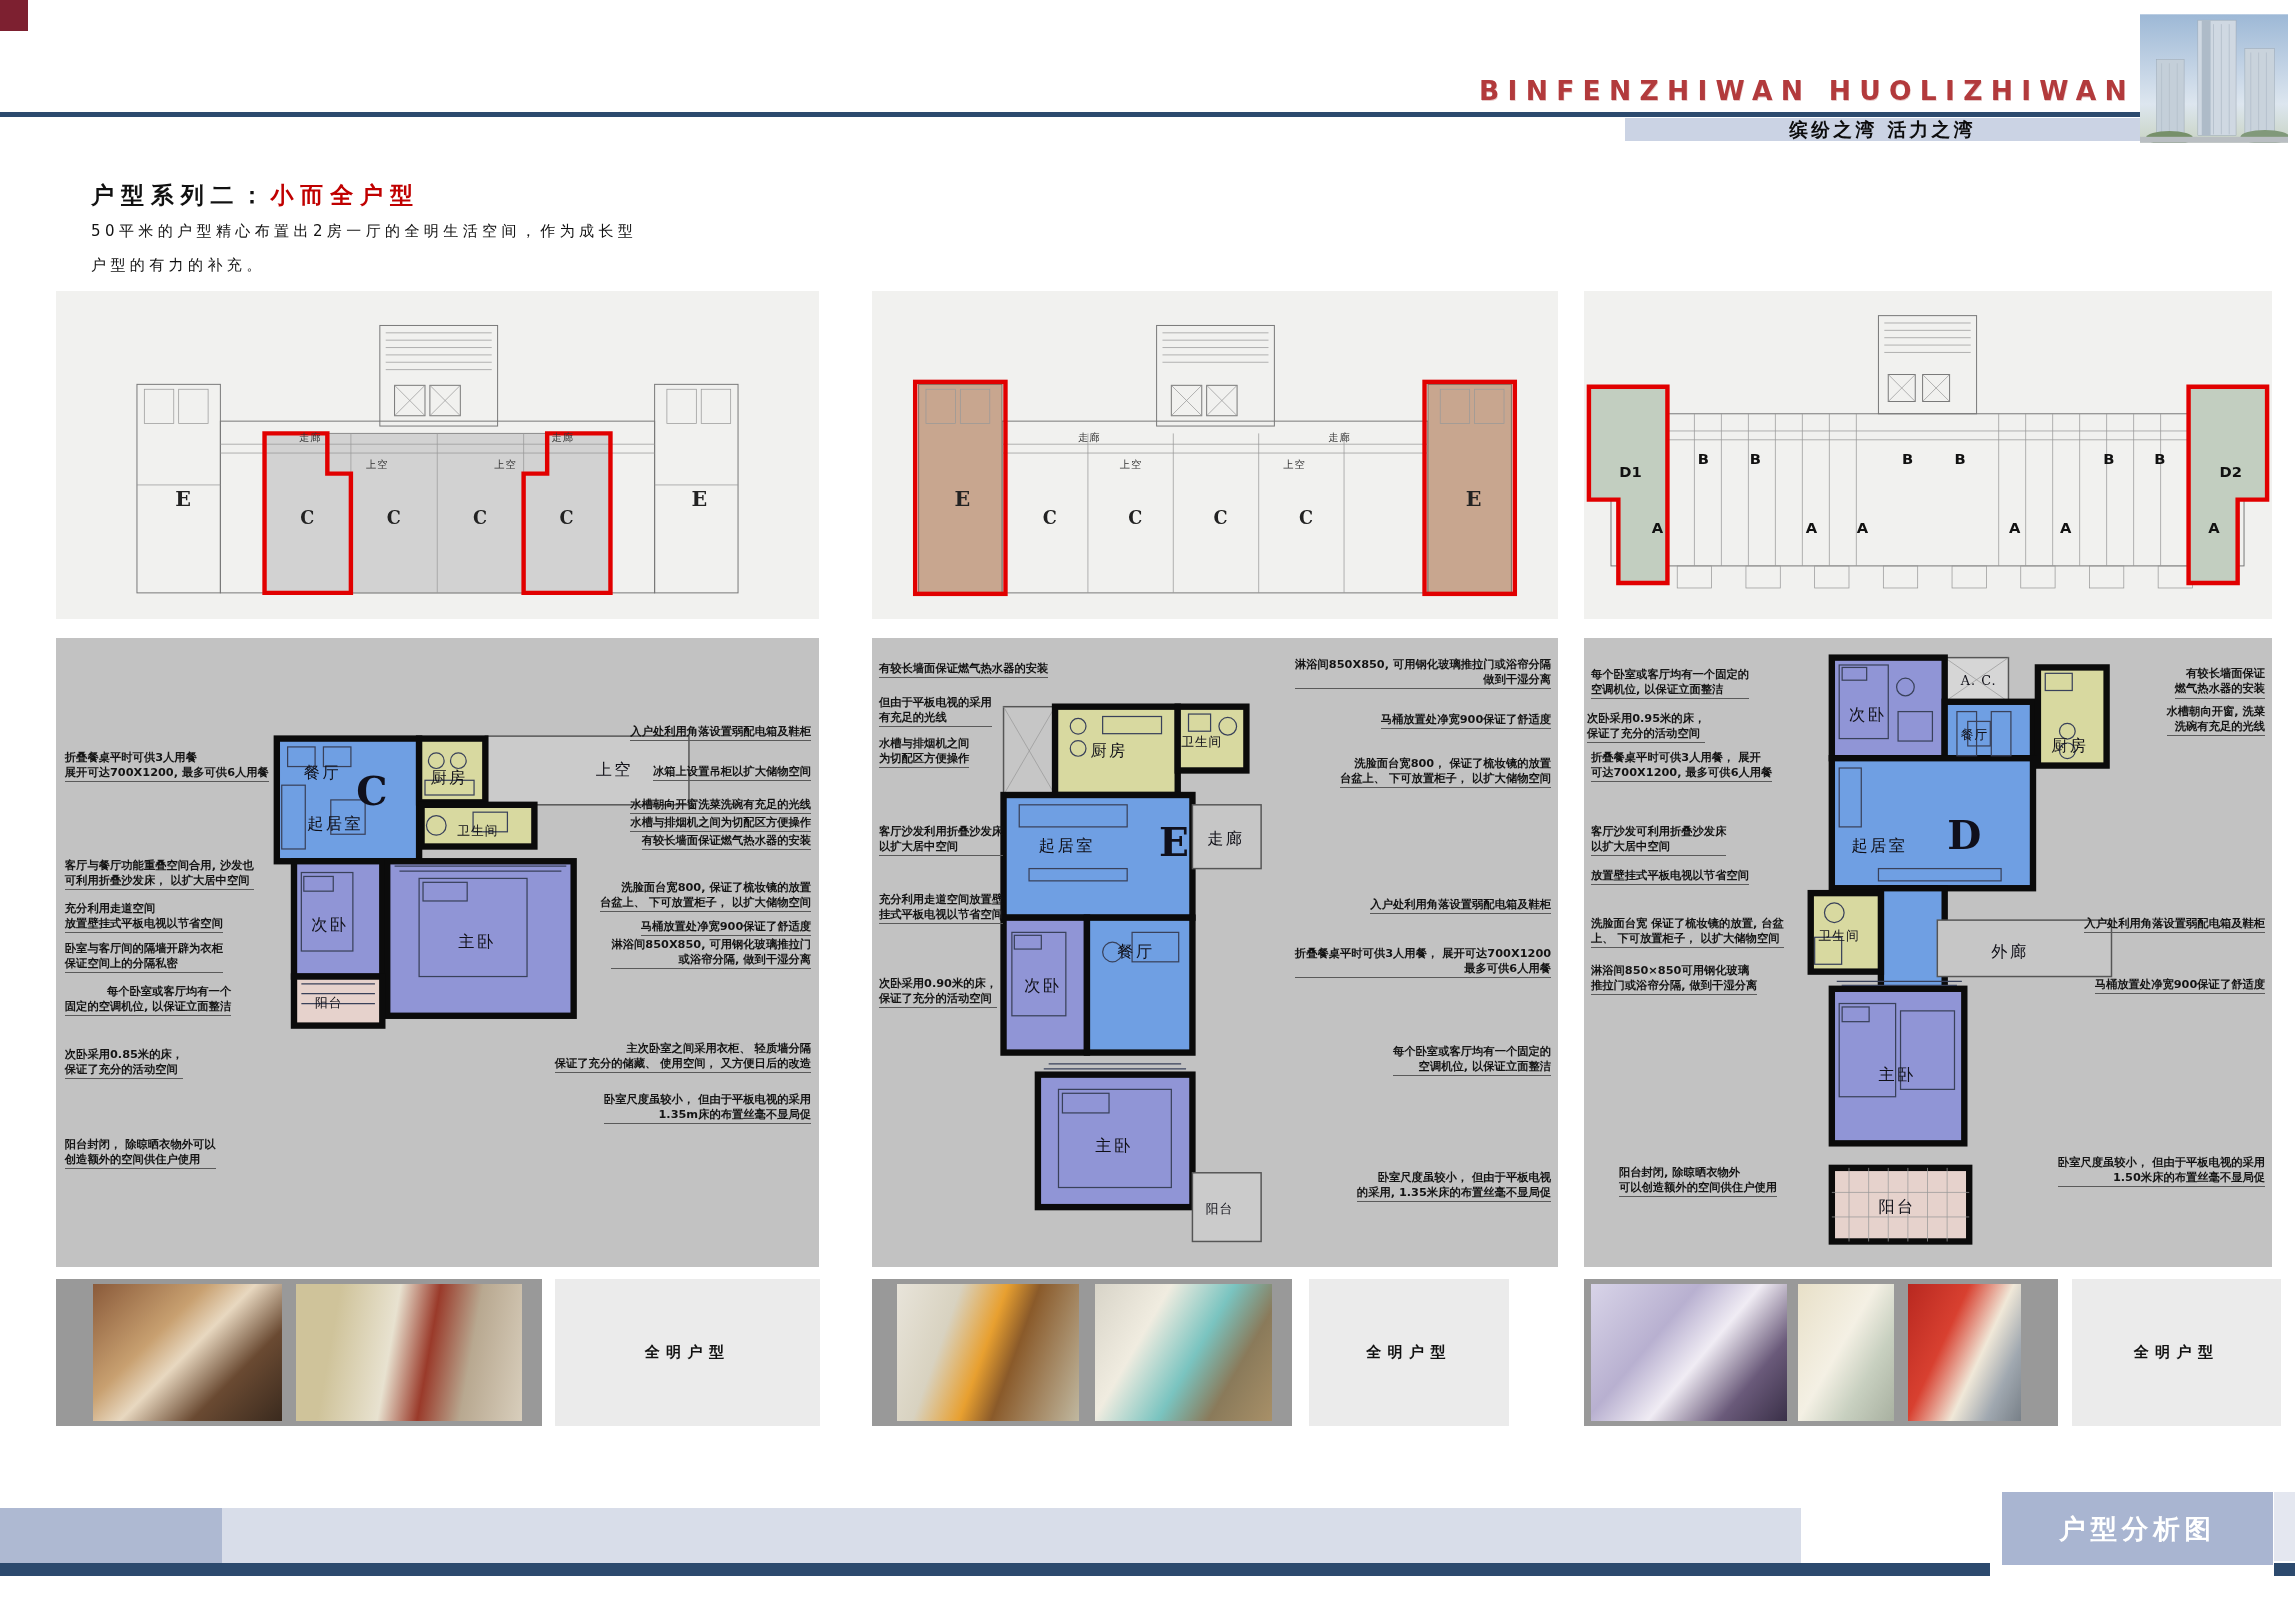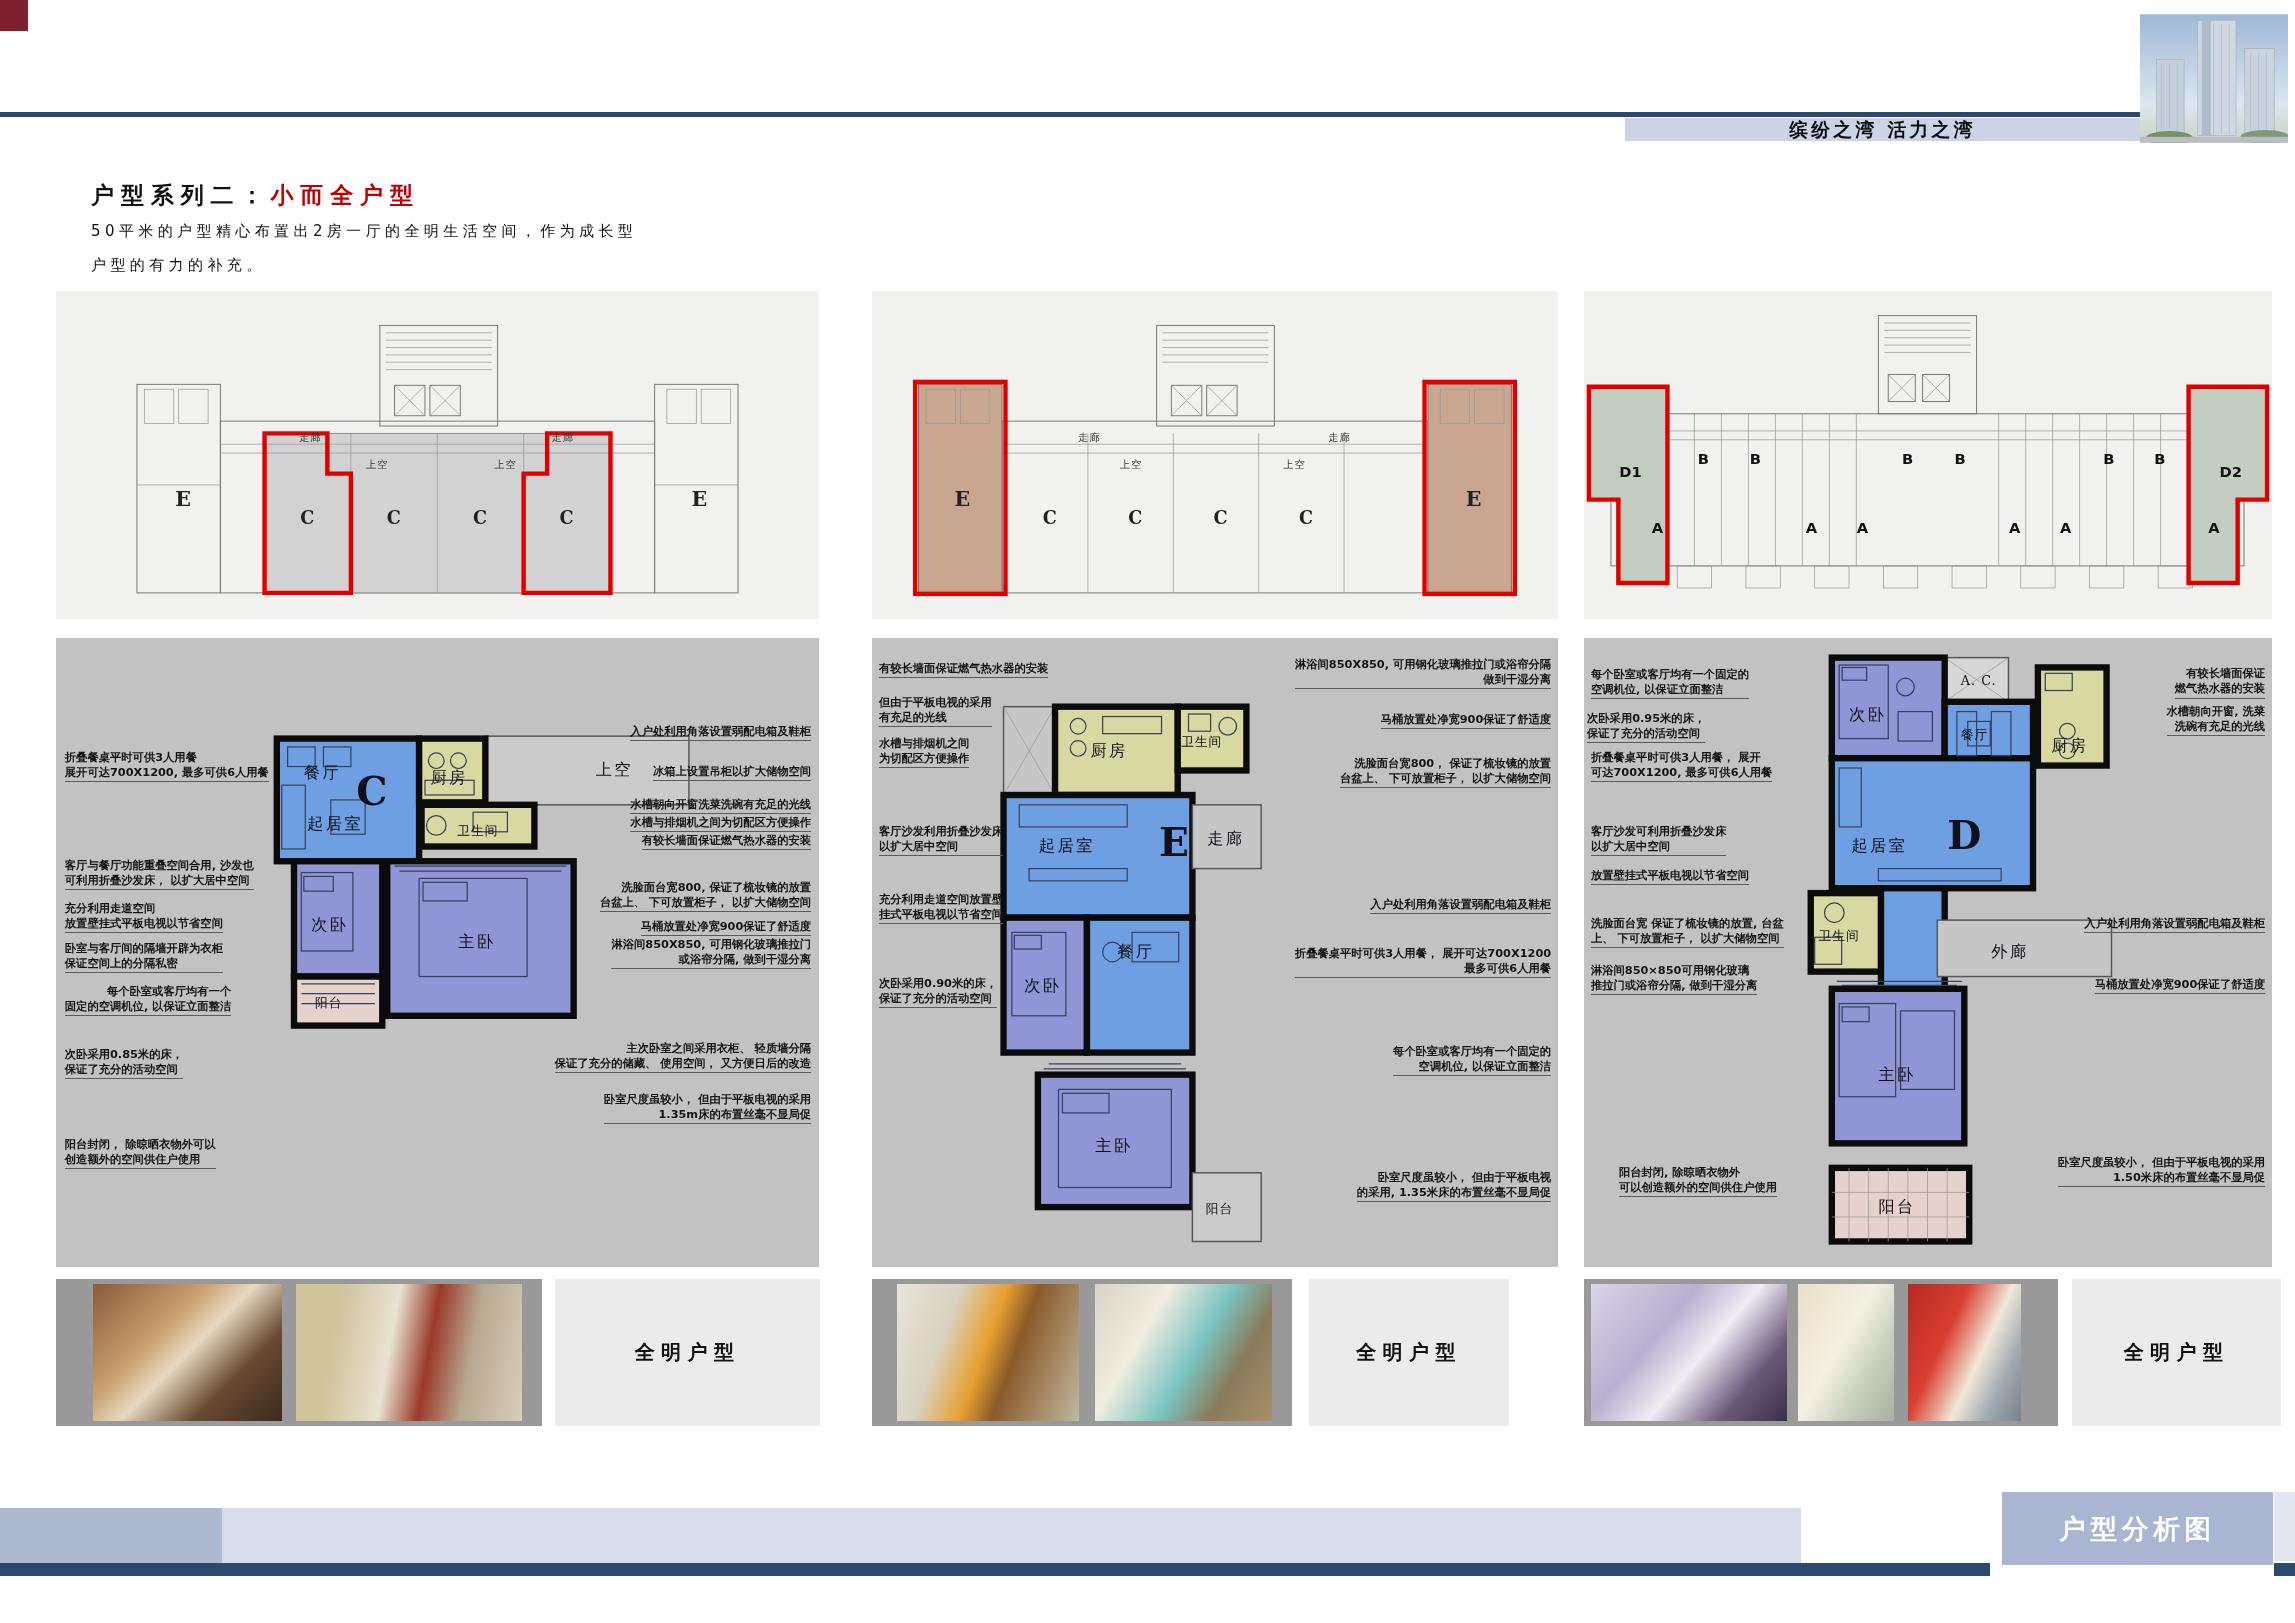--- a/index.html
+++ b/index.html
@@ -21,21 +21,21 @@
   
   .toppanel{top:291px;height:328px;background:#f1f1ef;}
   .detpanel{top:638px;height:629px;background:#c2c2c2;}
   .note{position:absolute;font-size:11.3px;font-weight:bold;color:#141414;line-height:1.32;
         white-space:pre-line;border-bottom:1px solid #5a5a5a;padding-bottom:0.5px;}
   .note.r{text-align:right;}
   
   .strip{top:1279px;height:147px;background:#999;}
   .photo{position:absolute;top:4.9px;height:137px;}
   .capbox{top:1279px;height:147px;background:#ebebeb;display:flex;align-items:center;justify-content:center;}
-  .capbox span{font-size:20px;font-weight:bold;letter-spacing:6.4px;color:#111;}
+  .capbox span{font-size:15px;font-weight:bold;letter-spacing:6.4px;color:#111;}
   
   .band1{left:0;top:1508px;width:222px;height:55px;background:#aeb9d2;}
   .band2{left:222px;top:1508px;width:1579px;height:55px;background:#d8dde9;}
   .navbar1{left:0;top:1563px;width:1990px;height:12.8px;background:#2c4a6e;}
   .navbar2{left:2274px;top:1563px;width:21px;height:12.8px;background:#2c4a6e;}
   .tabbox{left:2002px;top:1492px;width:271px;height:73px;background:#a9b5d1;
           display:flex;align-items:center;justify-content:center;}
   .tabbox span{font-size:26.5px;font-weight:bold;color:#fff;letter-spacing:4.9px;}
   .tabside{left:2274px;top:1492px;width:21px;height:69px;background:#e4e7f0;}
   .project{left:1298px;top:1582px;font-size:28px;font-weight:bold;color:#3a4570;letter-spacing:1px;white-space:nowrap;}
@@ -53,20 +53,21 @@
   .thin2{stroke:#999;stroke-width:1.5;fill:none;}
   .redbox{stroke:#e10000;stroke-width:9;fill:none;}
 </style>
 </head>
 <body>
 
 <div id="page">
 
   <div class="abs corner"></div>
   <div class="abs navline"></div>
+  <div class="abs logo">BINFENZHIWAN HUOLIZHIWAN</div>
   <div class="abs tagband">
     <span>缤纷之湾  活力之湾</span>
   </div>
   <div class="abs" style="left:2140px;top:13.7px;width:148px;height:129px;">
     <svg width="148" height="129" viewBox="0 0 302 262">
       <defs>
         <linearGradient id="sky" x1="0" y1="0" x2="0" y2="1">
           <stop offset="0" stop-color="#9db8d6"></stop>
             <stop offset="0.7" stop-color="#dde6ef"></stop>
             <stop offset="1" stop-color="#c9d4c4"></stop>

